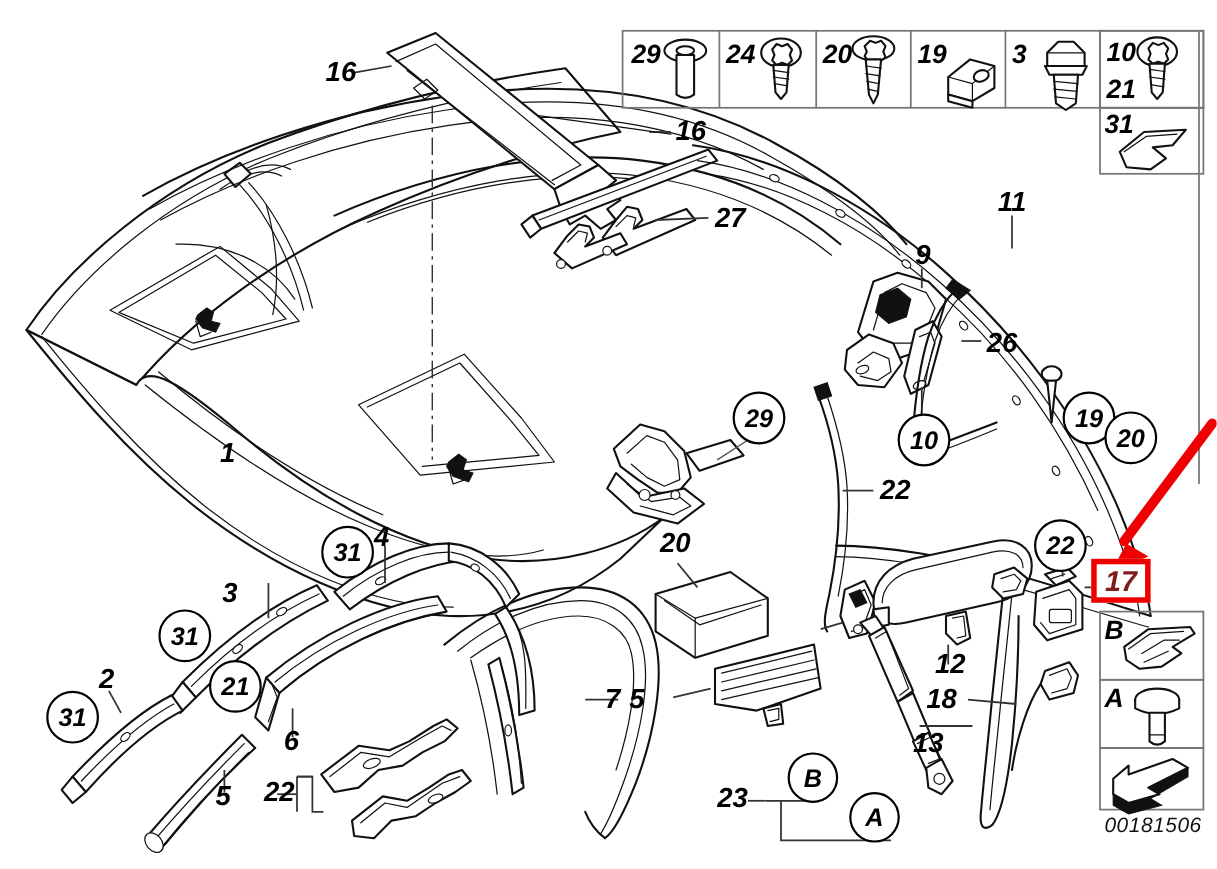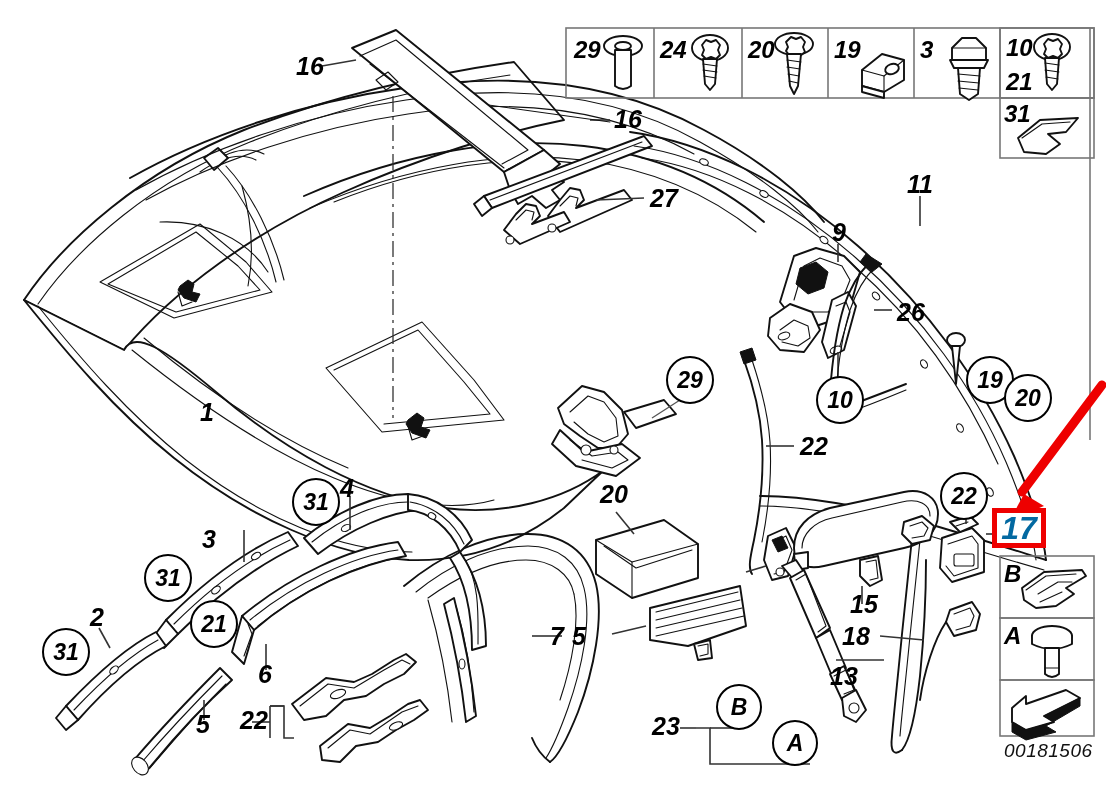--- a/index.html
+++ b/index.html
@@ -30,22 +30,22 @@
     font-weight:bold;
     font-size:23px;
     font-family:"Liberation Sans", sans-serif;
     color:#000;
   }
   .hl-box{
     position:absolute;
     border:5px solid #ee0000;
     background:#fff;
     display:flex;align-items:center;justify-content:center;
-    font-weight:bold;font-size:32px;
-    font-family:"Liberation Sans", sans-serif;color:#0369a1;
+    font-weight:bold;font-size:26px;
+    font-family:"Liberation Sans", sans-serif;color:#7f1d1d;
     box-sizing:border-box;
   }
   .partno{
     position:absolute;font-size:19px;font-weight:normal;letter-spacing:.5px;
     font-family:"Liberation Sans", sans-serif;color:#111;
   }
 </style>
 </head>
 <body>
 
@@ -471,21 +471,21 @@
   <div class="lbl lbl-num" style="left:336px;top:476px;">4</div>
   <div class="lbl lbl-num" style="left:198px;top:527px;">3</div>
   <div class="lbl lbl-num" style="left:86px;top:605px;">2</div>
   <div class="lbl lbl-num" style="left:254px;top:662px;">6</div>
   <div class="lbl lbl-num" style="left:192px;top:712px;">5</div>
   <div class="lbl lbl-num" style="left:236px;top:708px;">22</div>
   <div class="lbl lbl-num" style="left:546px;top:624px;">7</div>
   <div class="lbl lbl-num" style="left:596px;top:482px;">20</div>
   <div class="lbl lbl-num" style="left:712px;top:560px;"></div>
   <div class="lbl lbl-num" style="left:568px;top:624px;">5</div>
-  <div class="lbl lbl-num" style="left:846px;top:592px;">15</div>
+  <div class="lbl lbl-num" style="left:846px;top:592px;">12</div>
   <div class="lbl lbl-num" style="left:838px;top:624px;">18</div>
   <div class="lbl lbl-num" style="left:826px;top:664px;">13</div>
   <div class="lbl lbl-num" style="left:648px;top:714px;">23</div>
 
   <div class="circ" style="left:662px;top:356px;width:44px;height:44px;">29</div>
   <div class="circ" style="left:812px;top:376px;width:44px;height:44px;">10</div>
   <div class="circ" style="left:962px;top:356px;width:44px;height:44px;">19</div>
   <div class="circ" style="left:1000px;top:374px;width:44px;height:44px;">20</div>
   <div class="circ" style="left:936px;top:472px;width:44px;height:44px;">22</div>
   <div class="circ" style="left:288px;top:478px;width:44px;height:44px;">31</div>

